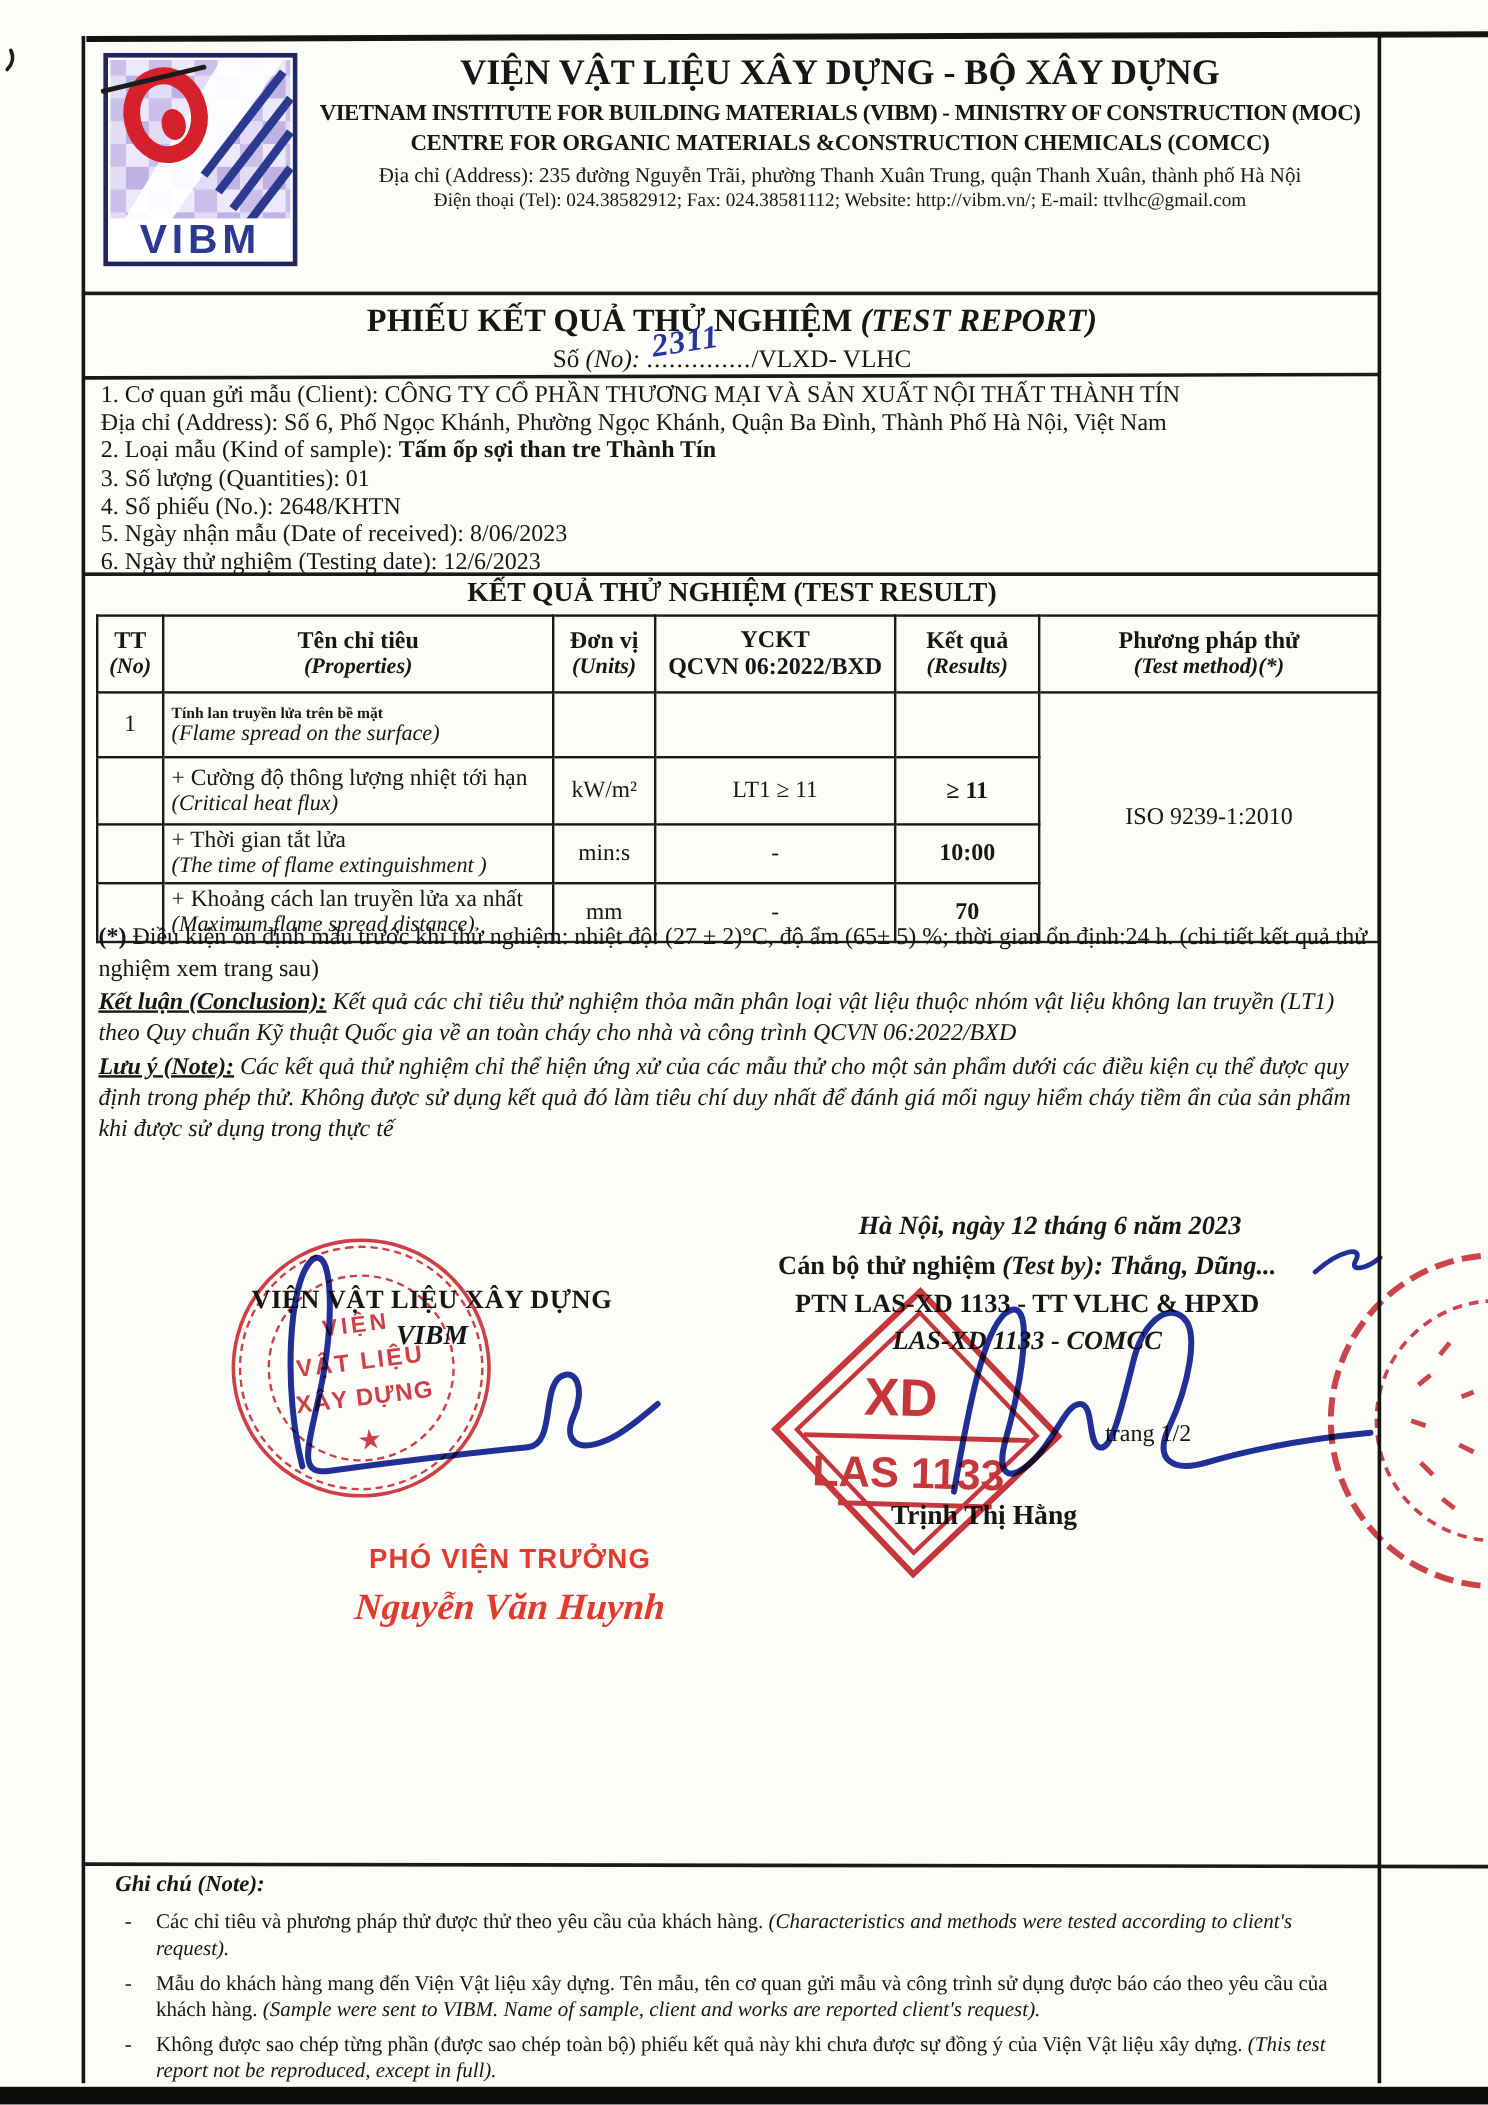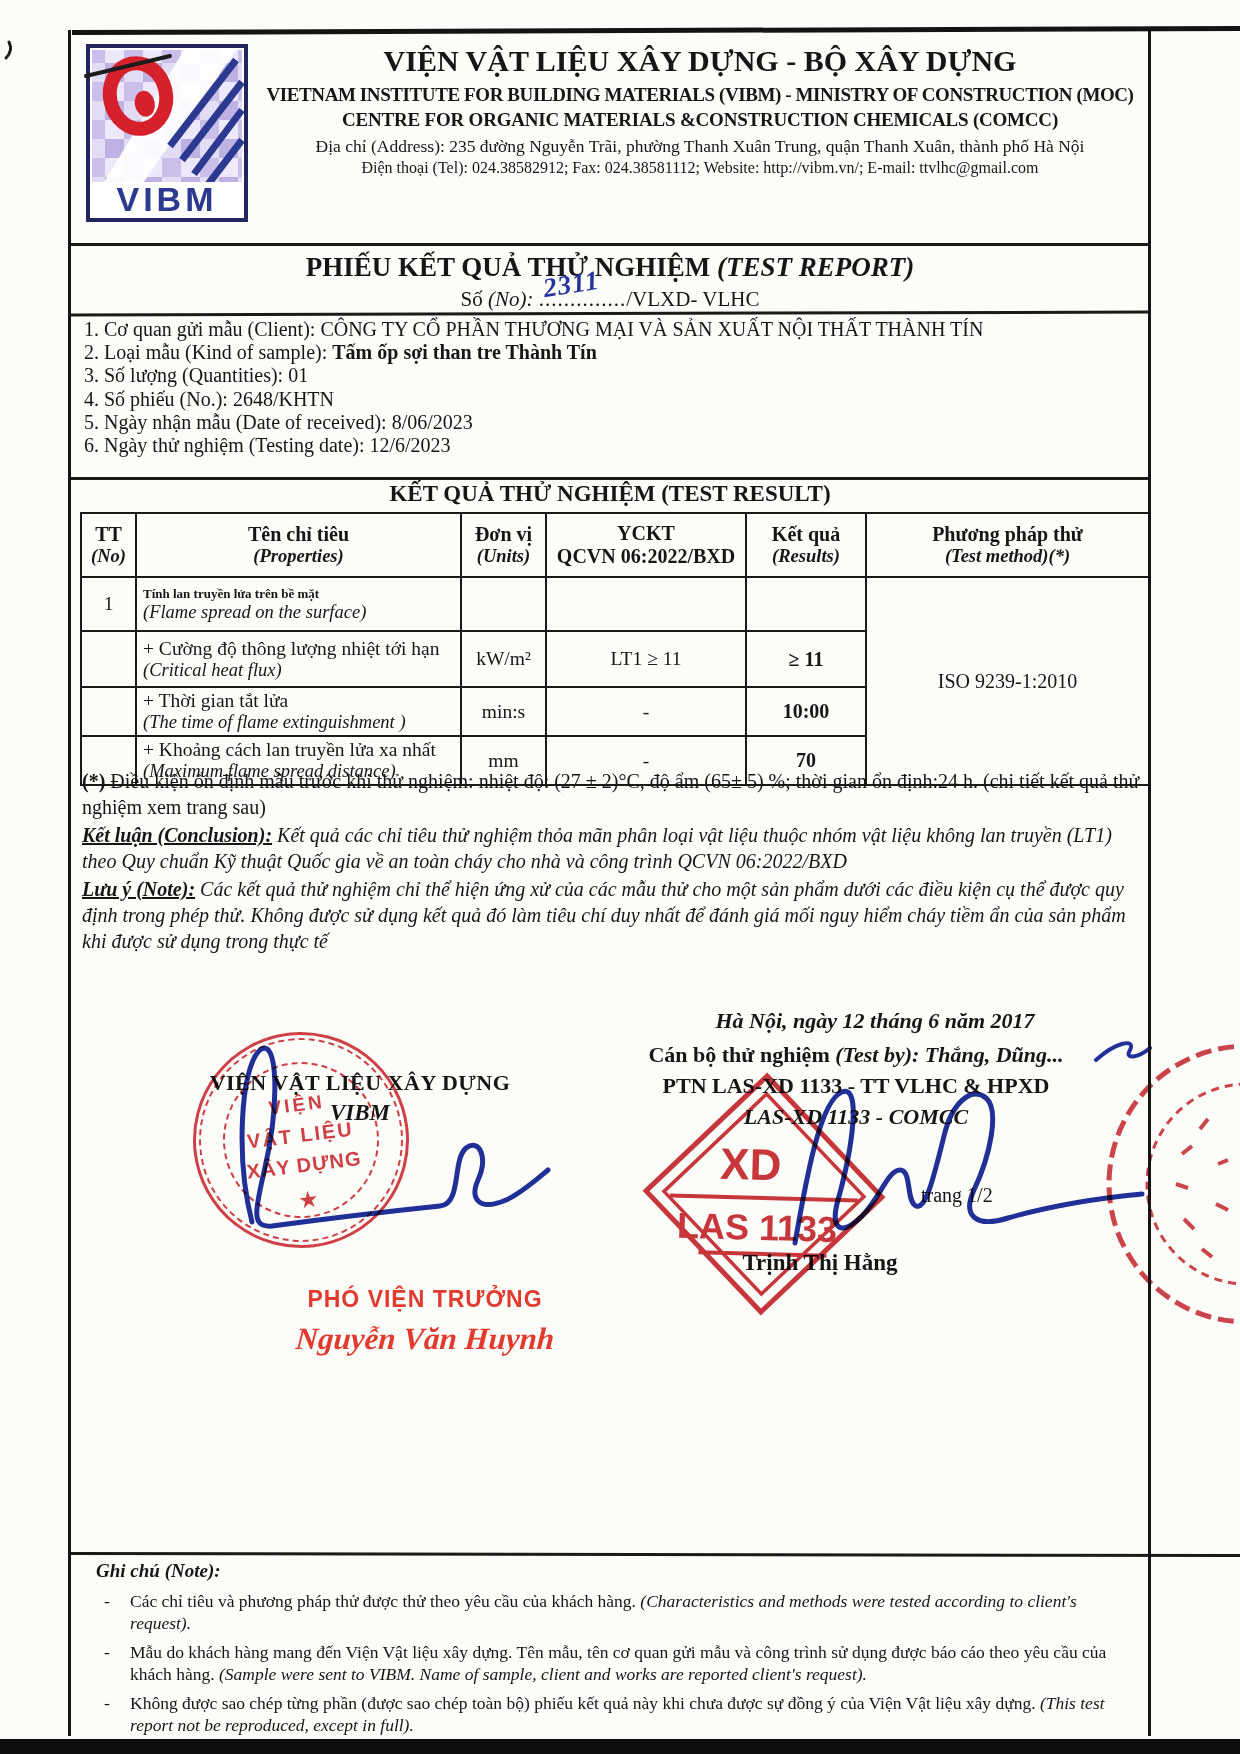--- a/index.html
+++ b/index.html
@@ -155,20 +155,21 @@
       <span class="en">(No):</span>
       <span class="dots-wrap">
         <span class="hand">2311</span>
         <span>..............</span>
       </span><span>/VLXD- VLHC</span>
     </div>
   </div>
 
   <div class="info">
     <div>1. Cơ quan gửi mẫu (Client): CÔNG TY CỔ PHẦN THƯƠNG MẠI VÀ SẢN XUẤT NỘI THẤT THÀNH TÍN</div>
+    <div>Địa chỉ (Address):  Số 6, Phố Ngọc Khánh, Phường Ngọc Khánh, Quận Ba Đình, Thành Phố Hà Nội, Việt Nam</div>
     <div>
       <span>2. Loại mẫu (Kind of sample):</span>
       <span class="b">Tấm ốp sợi than tre Thành Tín</span>
     </div>
     <div>3. Số lượng (Quantities): 01</div>
     <div>4. Số phiếu (No.): 2648/KHTN</div>
     <div>5. Ngày nhận mẫu (Date of received): 8/06/2023</div>
     <div>6. Ngày thử nghiệm (Testing date): 12/6/2023</div>
   </div>
 
@@ -260,21 +261,21 @@
   <div class="para p-star">
     <span class="starb">(*)</span><span> Điều kiện ổn định mẫu trước khi thử nghiệm: nhiệt độ: (27 ± 2)°C, độ ẩm (65± 5) %; thời gian ổn định:24 h. (chi tiết kết quả thử nghiệm xem trang sau)</span>
   </div>
   <div class="para p-conc">
     <span class="lbl">Kết luận (Conclusion):</span><span> Kết quả các chỉ tiêu thử nghiệm thỏa mãn phân loại vật liệu thuộc nhóm vật liệu không lan truyền (LT1) theo Quy chuẩn Kỹ thuật Quốc gia về an toàn cháy cho nhà và công trình QCVN 06:2022/BXD</span>
   </div>
   <div class="para p-note">
     <span class="lbl">Lưu ý (Note):</span><span> Các kết quả thử nghiệm chỉ thể hiện ứng xử của các mẫu thử cho một sản phẩm dưới các điều kiện cụ thể được quy định trong phép thử. Không được sử dụng kết quả đó làm tiêu chí duy nhất để đánh giá mối nguy hiểm cháy tiềm ẩn của sản phẩm khi được sử dụng trong thực tế</span>
   </div>
 
-  <div class="place-date">Hà Nội, ngày 12 tháng 6 năm 2017</div>
+  <div class="place-date">Hà Nội, ngày 12 tháng 6 năm 2023</div>
   <div class="sig-right">
     <div class="t1">
       <span>Cán bộ thử nghiệm </span><span class="en">(Test by):</span><span class="names"> Thắng, Dũng...</span>
     </div>
     <div class="t2">PTN LAS-XD 1133 - TT VLHC &amp; HPXD</div>
     <div class="t3">LAS-XD 1133 - COMCC</div>
   </div>
   <div class="sig-left-org">
     <div class="o1">VIỆN VẬT LIỆU XÂY DỰNG</div>
     <div class="o2">VIBM</div>

